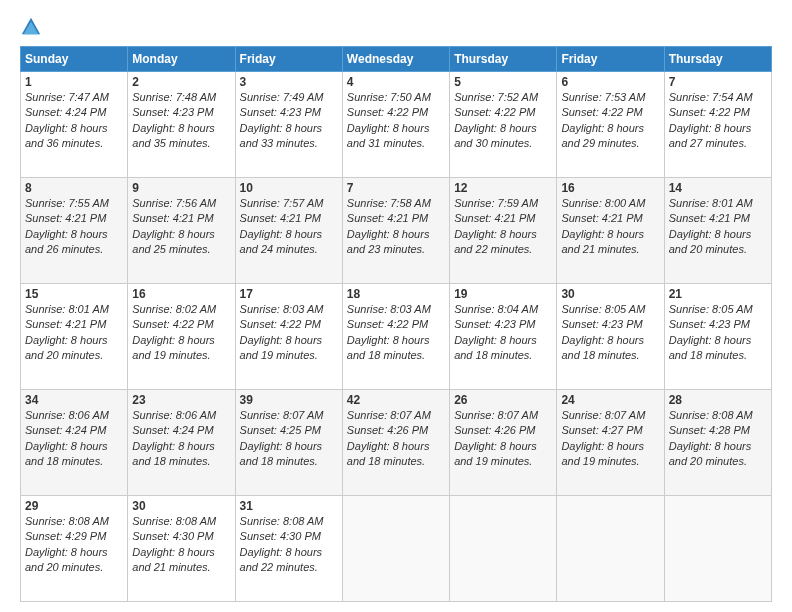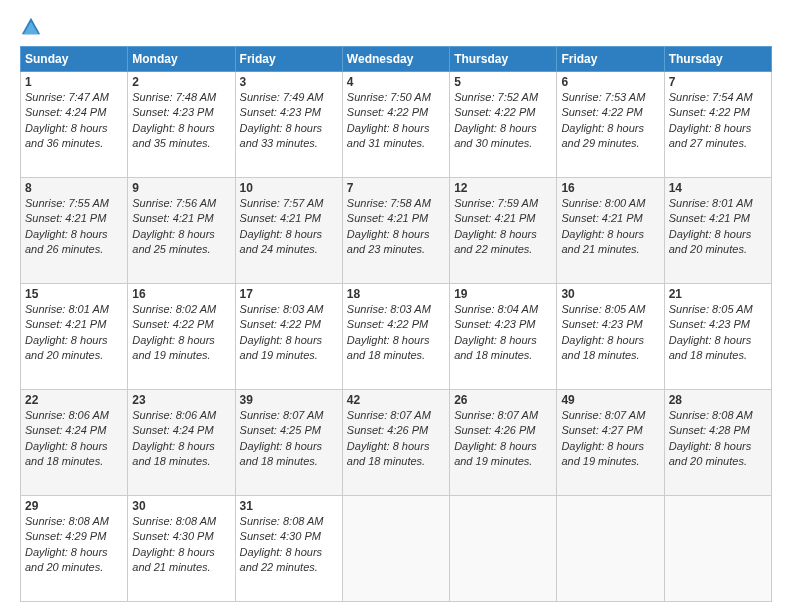--- a/index.html
+++ b/index.html
@@ -163,26 +163,26 @@
         <tr>
           <td><span class="day-num">15</span><span class="day-info">Sunrise: 8:01 AM<br>Sunset: 4:21 PM<br>Daylight: 8 hours and 20 minutes.</span></td>
           <td><span class="day-num">16</span><span class="day-info">Sunrise: 8:02 AM<br>Sunset: 4:22 PM<br>Daylight: 8 hours and 19 minutes.</span></td>
           <td><span class="day-num">17</span><span class="day-info">Sunrise: 8:03 AM<br>Sunset: 4:22 PM<br>Daylight: 8 hours and 19 minutes.</span></td>
           <td><span class="day-num">18</span><span class="day-info">Sunrise: 8:03 AM<br>Sunset: 4:22 PM<br>Daylight: 8 hours and 18 minutes.</span></td>
           <td><span class="day-num">19</span><span class="day-info">Sunrise: 8:04 AM<br>Sunset: 4:23 PM<br>Daylight: 8 hours and 18 minutes.</span></td>
           <td><span class="day-num">30</span><span class="day-info">Sunrise: 8:05 AM<br>Sunset: 4:23 PM<br>Daylight: 8 hours and 18 minutes.</span></td>
           <td><span class="day-num">21</span><span class="day-info">Sunrise: 8:05 AM<br>Sunset: 4:23 PM<br>Daylight: 8 hours and 18 minutes.</span></td>
         </tr>
         <tr>
-          <td><span class="day-num">22</span><span class="day-info">Sunrise: 8:06 AM<br>Sunset: 4:24 PM<br>Daylight: 8 hours and 18 minutes.</span></td>
+          <td><span class="day-num">34</span><span class="day-info">Sunrise: 8:06 AM<br>Sunset: 4:24 PM<br>Daylight: 8 hours and 18 minutes.</span></td>
           <td><span class="day-num">23</span><span class="day-info">Sunrise: 8:06 AM<br>Sunset: 4:24 PM<br>Daylight: 8 hours and 18 minutes.</span></td>
           <td><span class="day-num">39</span><span class="day-info">Sunrise: 8:07 AM<br>Sunset: 4:25 PM<br>Daylight: 8 hours and 18 minutes.</span></td>
           <td><span class="day-num">42</span><span class="day-info">Sunrise: 8:07 AM<br>Sunset: 4:26 PM<br>Daylight: 8 hours and 18 minutes.</span></td>
           <td><span class="day-num">26</span><span class="day-info">Sunrise: 8:07 AM<br>Sunset: 4:26 PM<br>Daylight: 8 hours and 19 minutes.</span></td>
-          <td><span class="day-num">49</span><span class="day-info">Sunrise: 8:07 AM<br>Sunset: 4:27 PM<br>Daylight: 8 hours and 19 minutes.</span></td>
+          <td><span class="day-num">24</span><span class="day-info">Sunrise: 8:07 AM<br>Sunset: 4:27 PM<br>Daylight: 8 hours and 19 minutes.</span></td>
           <td><span class="day-num">28</span><span class="day-info">Sunrise: 8:08 AM<br>Sunset: 4:28 PM<br>Daylight: 8 hours and 20 minutes.</span></td>
         </tr>
         <tr>
           <td><span class="day-num">29</span><span class="day-info">Sunrise: 8:08 AM<br>Sunset: 4:29 PM<br>Daylight: 8 hours and 20 minutes.</span></td>
           <td><span class="day-num">30</span><span class="day-info">Sunrise: 8:08 AM<br>Sunset: 4:30 PM<br>Daylight: 8 hours and 21 minutes.</span></td>
           <td><span class="day-num">31</span><span class="day-info">Sunrise: 8:08 AM<br>Sunset: 4:30 PM<br>Daylight: 8 hours and 22 minutes.</span></td>
           <td class="empty-cell"></td>
           <td class="empty-cell"></td>
           <td class="empty-cell"></td>
           <td class="empty-cell"></td>

